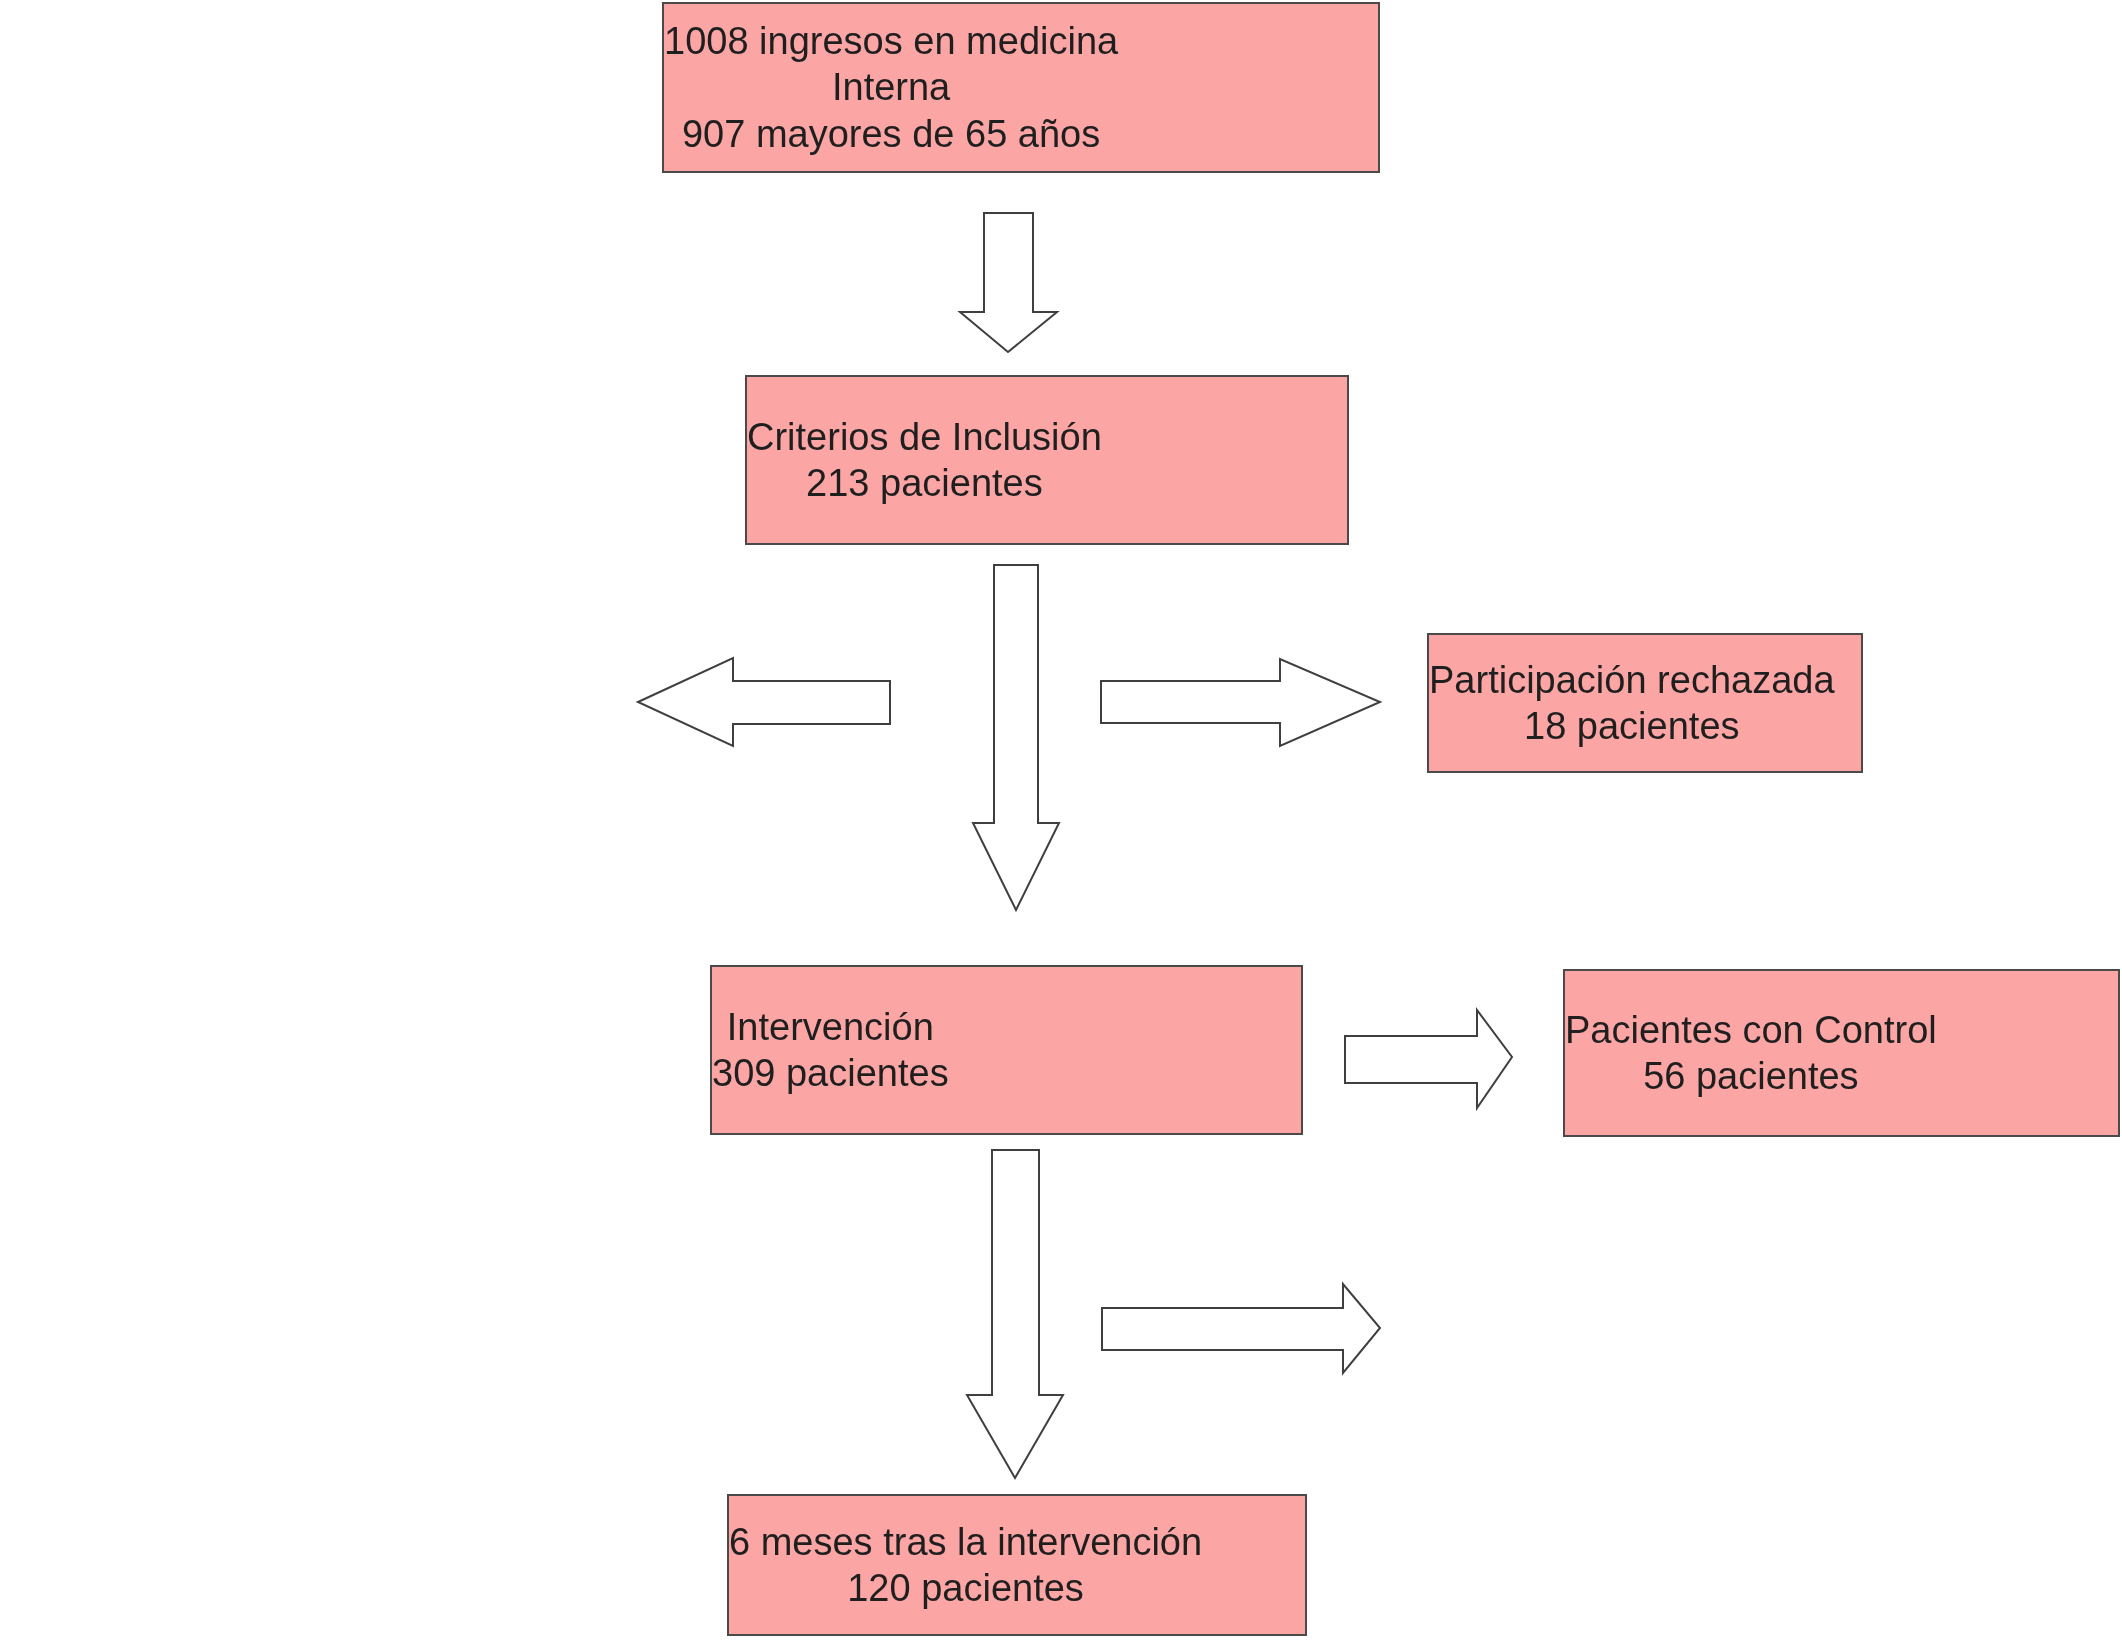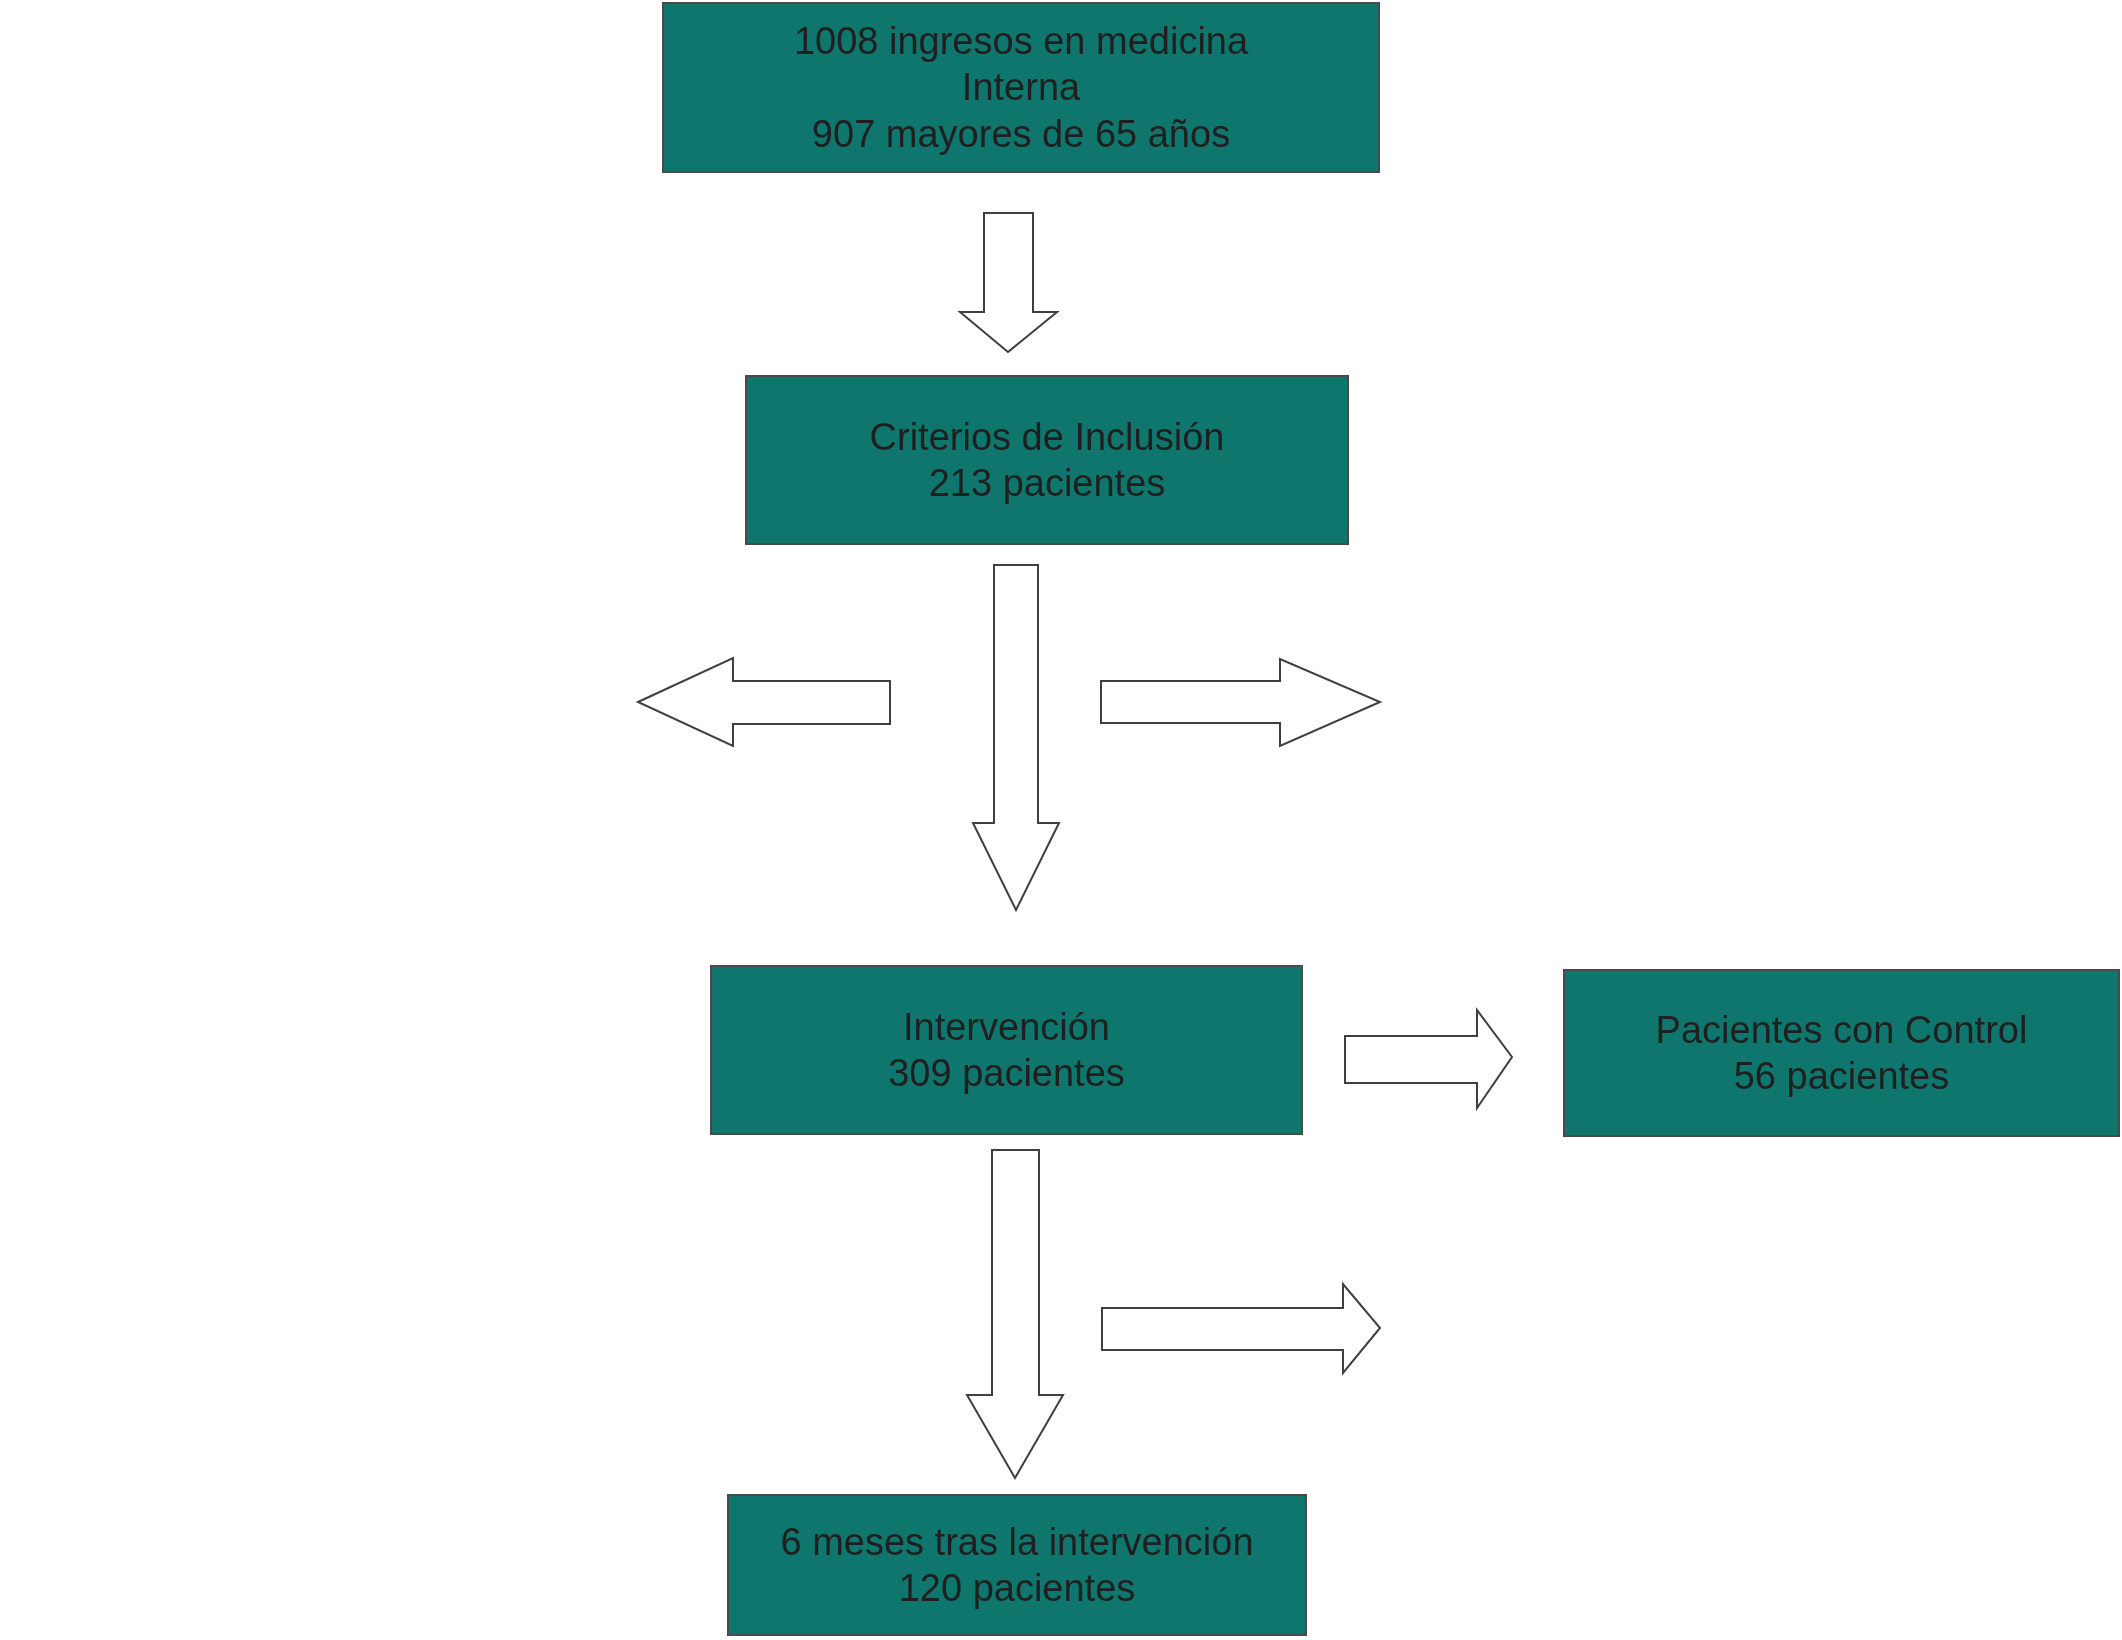--- a/index.html
+++ b/index.html
@@ -25,25 +25,24 @@
   }
   .arrow-layer polygon {
     fill: #ffffff;
     stroke: #3f3f3f;
     stroke-width: 2;
     stroke-linejoin: miter;
   }
   .node {
     position: absolute;
     box-sizing: border-box;
-    background: #0f766e;
+    background: #fca5a5;
     border: 2px solid #4a4a4a;
     display: flex;
     align-items: center;
-    justify-content: center;
   }
   .node-text {
     white-space: pre-line;
     text-align: center;
     font-size: 38px;
     line-height: 1.22;
     color: #1f1f1f;
   }
   #node-admissions      { left: 662px;  top: 2px;    width: 718px; height: 171px; }
   #node-inclusion       { left: 745px;  top: 375px;  width: 604px; height: 170px; }
@@ -82,20 +81,24 @@
 Interna
 907 mayores de 65 años</div>
   </div>
 
   <div class="node" id="node-inclusion">
     <div class="node-text">Criterios de Inclusión
 213 pacientes</div>
   </div>
 
 
+  <div class="node" id="node-refused">
+    <div class="node-text">Participación rechazada
+18 pacientes</div>
+  </div>
 
   <div class="node" id="node-intervention">
     <div class="node-text">Intervención
 309 pacientes</div>
   </div>
 
   <div class="node" id="node-control">
     <div class="node-text">Pacientes con Control
 56 pacientes</div>
   </div>

